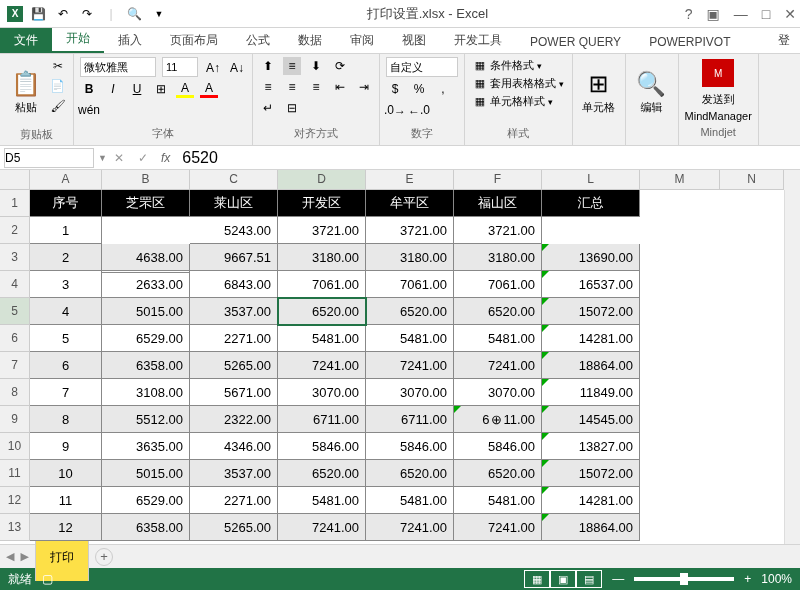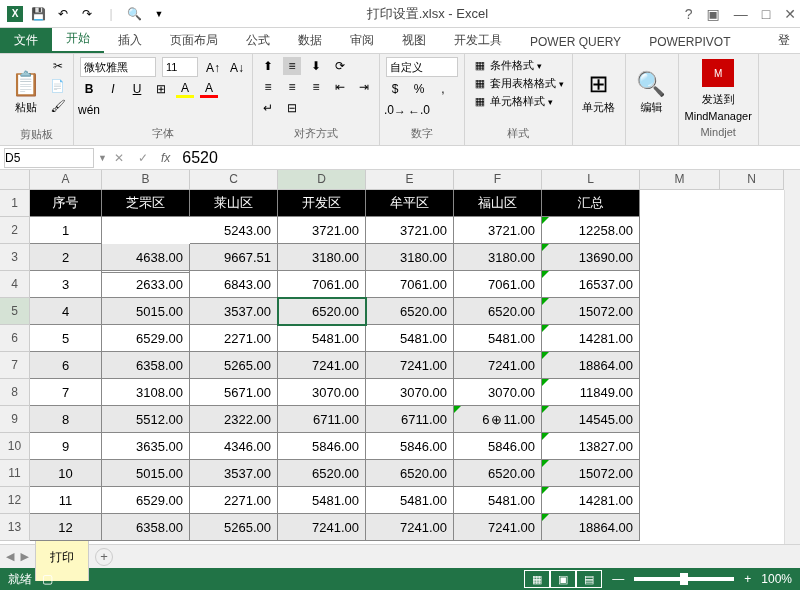--- a/index.html
+++ b/index.html
@@ -57,21 +57,21 @@
 .cell.num { justify-content: flex-end; }
 .cell.idx { justify-content: center; background: #fff; }
 .cell.alt { background: #e8e8e8; }
 .cell.alt.idx { background: #e8e8e8; }
 .cell.active { outline: 2px solid #217346; outline-offset: -1px; z-index: 2; }
 .green-tri::before { content: ''; position: absolute; top: 0; left: 0; border-top: 7px solid #0a0; border-right: 7px solid transparent; }
 .scrollbar-v { position: absolute; right: 0; top: 20px; width: 16px; bottom: 0; background: #f0f0f0; border-left: 1px solid #ddd; }
 
 .sheet-tabs { height: 24px; display: flex; align-items: center; background: #f0f0f0; border-top: 1px solid #d4d4d4; padding: 0 6px; gap: 6px; }
 .nav-arrow { color: #888; cursor: pointer; font-size: 11px; }
-.sheet-tab { padding: 15px 14px; background: #fef9c3; border: 1px solid #ccc; border-bottom: none; font-size: 12px; }
+.sheet-tab { padding: 15px 14px; background: #fde047; border: 1px solid #ccc; border-bottom: none; font-size: 12px; }
 .add-sheet { width: 18px; height: 18px; border: 1px solid #ccc; border-radius: 50%; display: flex; align-items: center; justify-content: center; font-size: 13px; color: #666; cursor: pointer; }
 .sheet-tabs .hscroll { flex: 1; }
 
 .statusbar { height: 22px; background: #217346; color: #fff; display: flex; align-items: center; padding: 0 8px; font-size: 12px; gap: 10px; }
 .statusbar .spacer { flex: 1; }
 .view-btns { display: flex; gap: 0; }
 .view-btn { width: 26px; height: 18px; border: 1px solid #fff; display: flex; align-items: center; justify-content: center; font-size: 11px; }
 .zoom-slider { width: 100px; height: 4px; background: #fff; position: relative; }
 .zoom-slider .thumb { position: absolute; width: 8px; height: 12px; background: #fff; top: -4px; left: 46px; }
 </style>
@@ -301,21 +301,20 @@
         <div class="cell hdr" style="left: 248px; top: 0px; width: 88px;">开发区</div>
         <div class="cell hdr" style="left: 336px; top: 0px; width: 88px;">牟平区</div>
         <div class="cell hdr" style="left: 424px; top: 0px; width: 88px;">福山区</div>
         <div class="cell hdr" style="left: 512px; top: 0px; width: 98px;">汇总</div>
         <div class="cell idx" style="left: 0px; top: 27px; width: 72px;">1</div>
         <div class="cell num" style="left: 72px; top: 27px; width: 88px; margin-top: 29px;">3294.00</div>
         <div class="cell num" style="left: 160px; top: 27px; width: 88px;">5243.00</div>
         <div class="cell num" style="left: 248px; top: 27px; width: 88px;">3721.00</div>
         <div class="cell num" style="left: 336px; top: 27px; width: 88px;">3721.00</div>
         <div class="cell num" style="left: 424px; top: 27px; width: 88px;">3721.00</div>
-        <div class="cell num" style="left: 512px; top: 27px; width: 98px;"><span class="green-tri"></span>12258.00</div>
         <div class="cell idx alt" style="left: 0px; top: 54px; width: 72px;">2</div>
         <div class="cell num alt" style="left: 72px; top: 54px; width: 88px;">4638.00</div>
         <div class="cell num alt" style="left: 160px; top: 54px; width: 88px;">9667.51</div>
         <div class="cell num alt" style="left: 248px; top: 54px; width: 88px;">3180.00</div>
         <div class="cell num alt" style="left: 336px; top: 54px; width: 88px;">3180.00</div>
         <div class="cell num alt" style="left: 424px; top: 54px; width: 88px;">3180.00</div>
         <div class="cell num alt" style="left: 512px; top: 54px; width: 98px;"><span class="green-tri"></span>13690.00</div>
         <div class="cell idx" style="left: 0px; top: 81px; width: 72px;">3</div>
         <div class="cell num" style="left: 72px; top: 81px; width: 88px;">2633.00</div>
         <div class="cell num" style="left: 160px; top: 81px; width: 88px;">6843.00</div>

